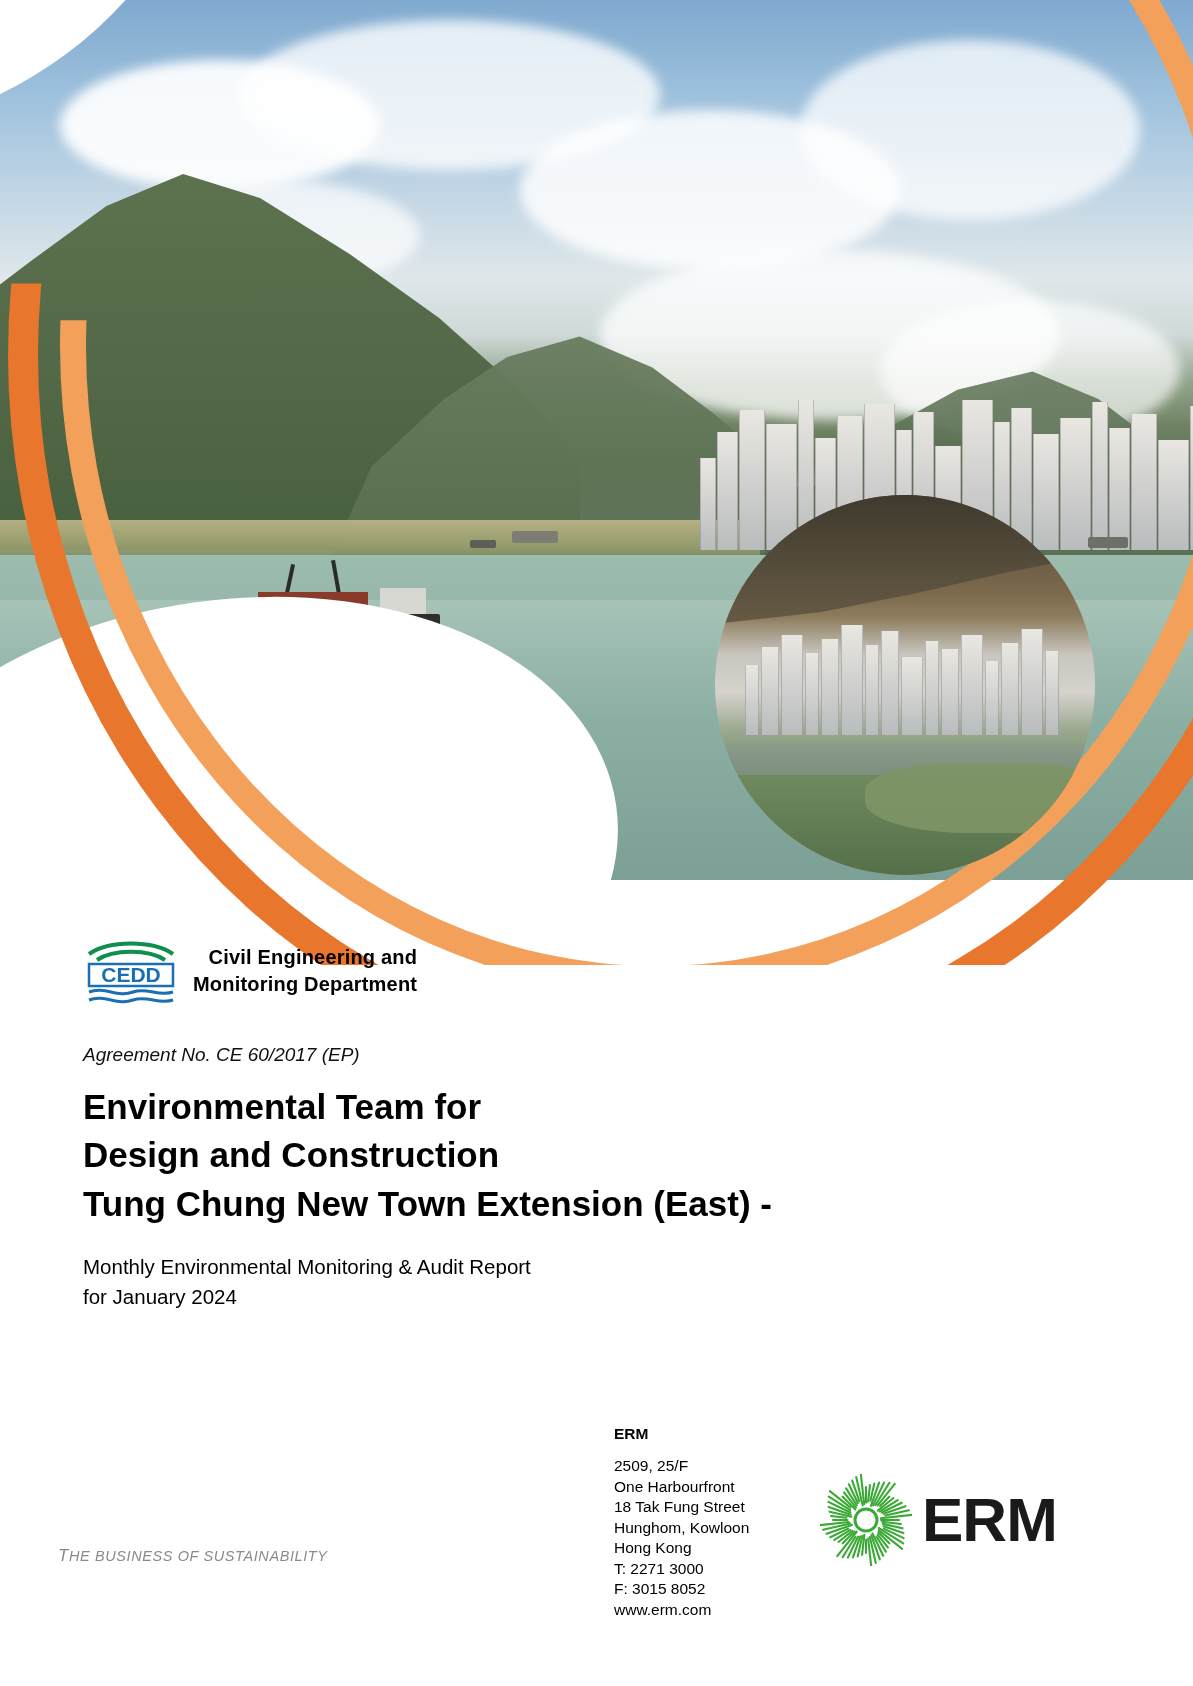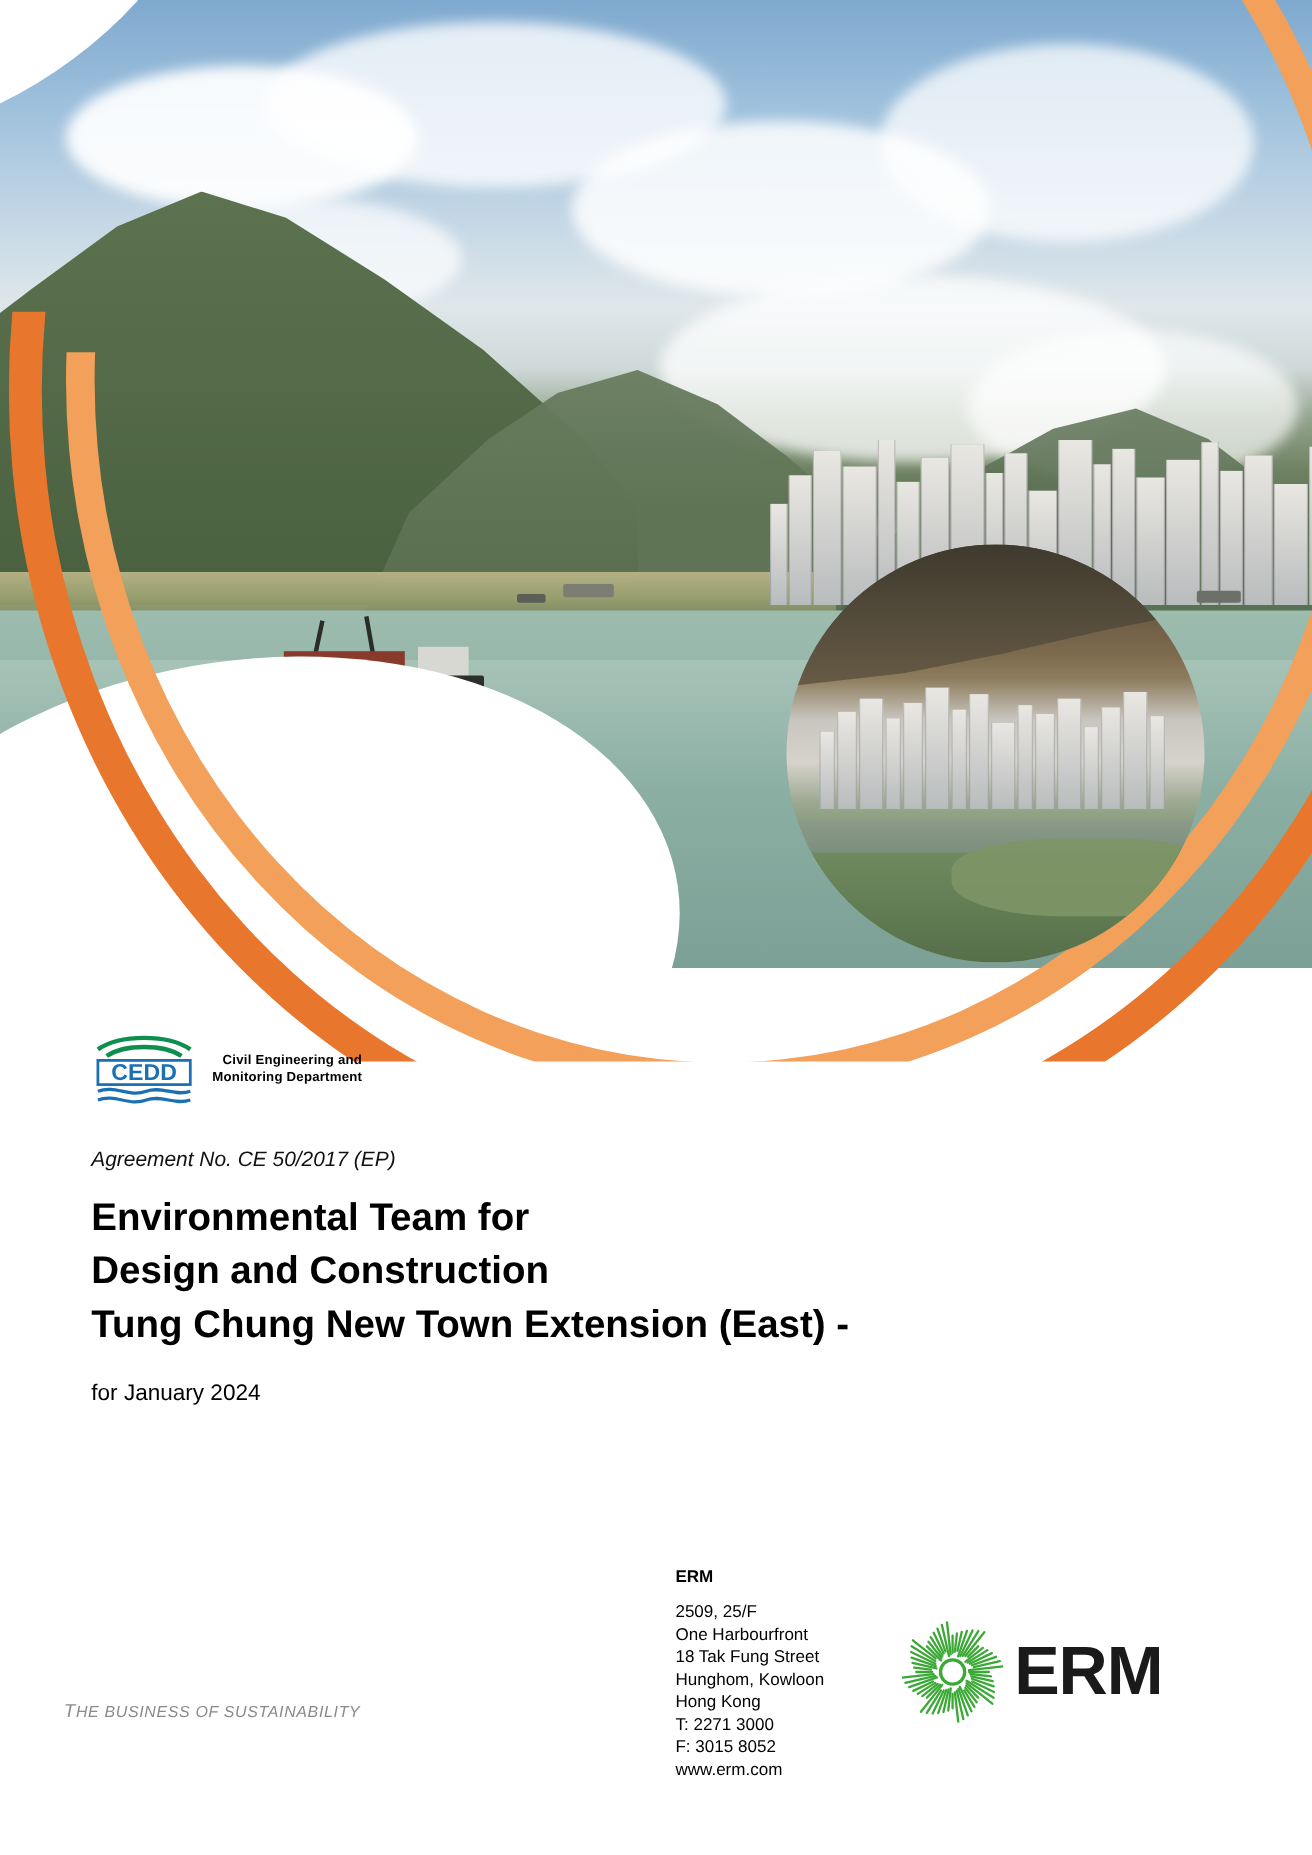--- a/index.html
+++ b/index.html
@@ -258,21 +258,21 @@
     display: flex;
     align-items: center;
     gap: 14px;
     text-align: right;
   }
   .cedd-logo {
     width: 96px; height: 66px;
     position: relative;
   }
   .cedd-name {
-    font-size: 12px;
+    font-size: 20px;
     font-weight: bold;
     line-height: 1.35;
     letter-spacing: .2px;
     color: #000;
   }
 
   
   .agreement {
     position: absolute;
     left: 83px; top: 1044px;
@@ -447,29 +447,30 @@
       <path d="M6 54 C22 48, 34 60, 50 54 C64 49, 76 59, 90 54" fill="none" stroke="#1b6fb5" stroke-width="3"></path>
       <path d="M6 62 C22 56, 34 68, 50 62 C64 57, 76 67, 90 62" fill="none" stroke="#1b6fb5" stroke-width="3"></path>
     </svg>
   </div>
   <div class="cedd-name">
     <div>Civil Engineering and</div>
     <div>Monitoring  Department</div>
   </div>
 </div>
 
-<div class="agreement">Agreement No. CE 50/2017 (EP)</div>
+<div class="agreement">Agreement No. CE 60/2017 (EP)</div>
 
 <div class="title">
   <div>Environmental Team for</div>
   <div>Design and Construction</div>
   <div>Tung Chung New Town Extension (East) -</div>
 </div>
 
 <div class="subtitle">
+  <div>Monthly Environmental Monitoring &amp; Audit Report</div>
   <div>for January 2024</div>
 </div>
 
 <div class="tagline"><span class="cap">T</span><span>HE BUSINESS OF SUSTAINABILITY</span></div>
 
 <div class="erm-address">
   <div class="who">ERM</div>
   <div>2509, 25/F</div>
   <div>One Harbourfront</div>
   <div>18 Tak Fung Street</div>

